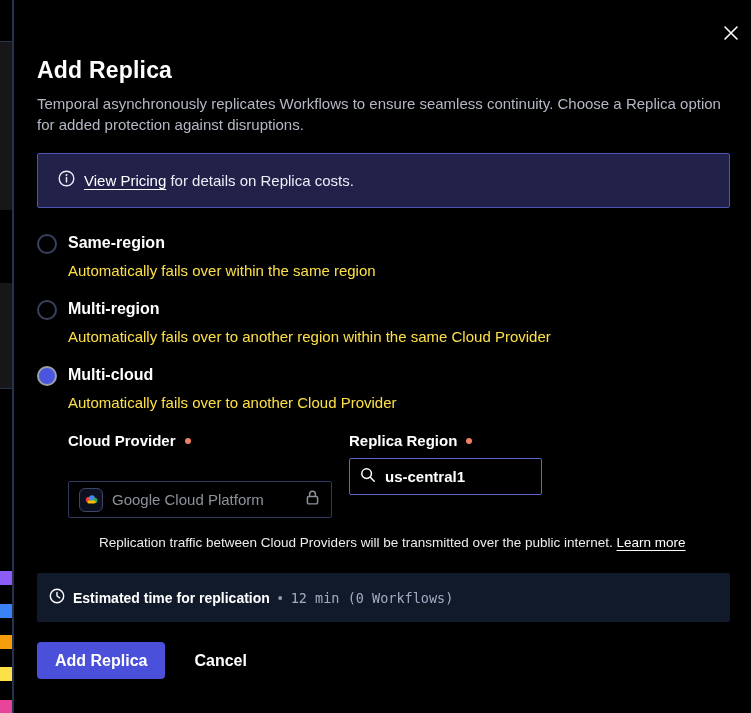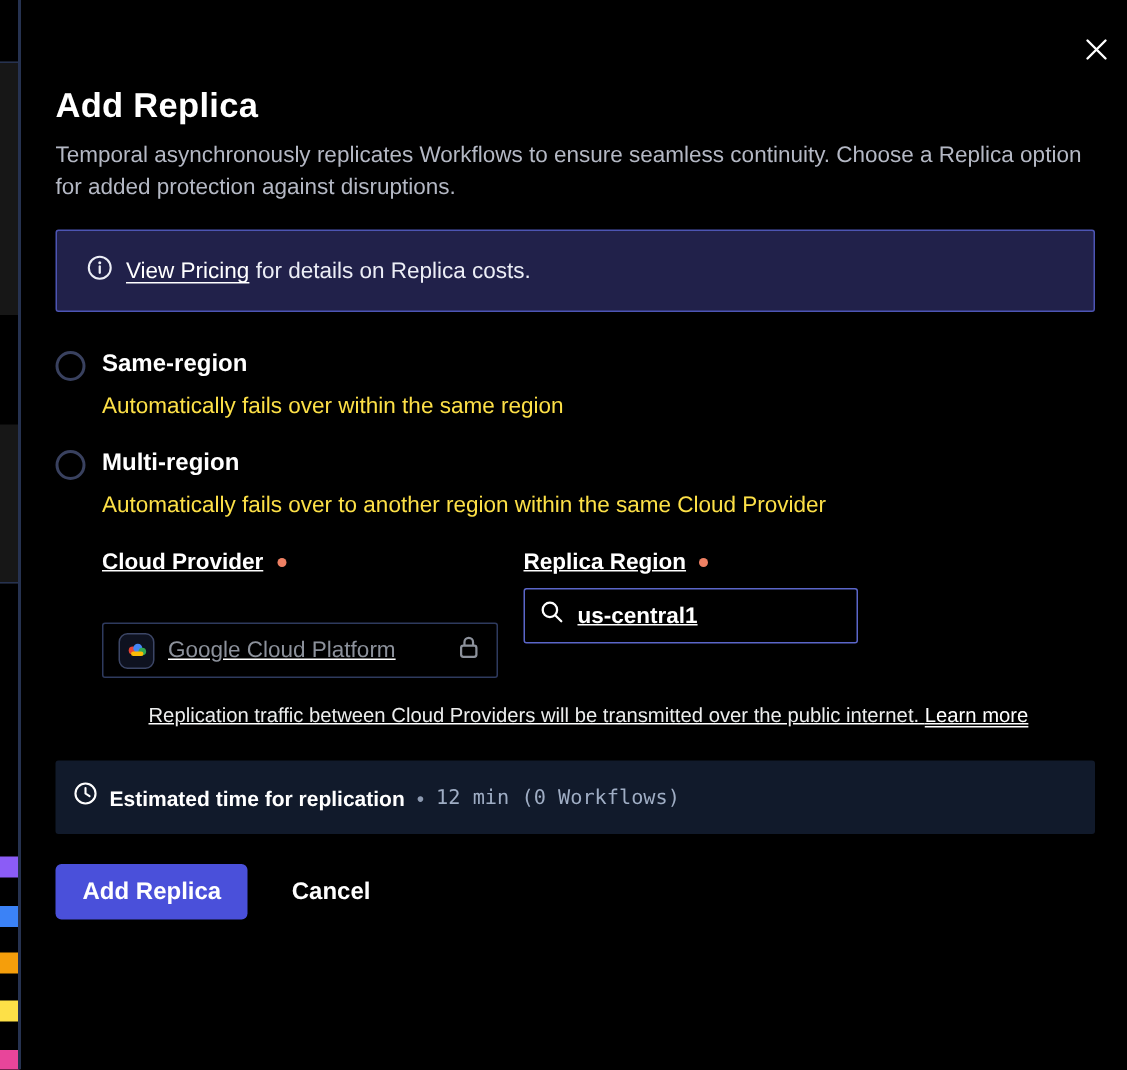--- a/index.html
+++ b/index.html
@@ -27,29 +27,29 @@
   .pricing-banner a { color: #fff; text-decoration: underline; text-underline-offset: 3px; cursor: pointer; }
 
   .options { margin-top: 26px; }
   .option { margin-bottom: 21px; }
   .option .row { display: flex; align-items: flex-start; gap: 11px; cursor: pointer; }
   .radio { width: 20px; height: 20px; border-radius: 50%; border: 2px solid #39415f; background: transparent; flex: 0 0 auto; }
   .radio.checked { border: 2px solid #9aa0ac; background: #4a55e0; }
   .option .label { font-size: 16px; font-weight: 700; color: #fff; }
   .option .opt-desc { margin: 8px 0 0 31px; font-size: 15px; color: #fde047; }
 
-  .form-area { margin-left: 31px; text-decoration: underline; }
+  .form-area { margin-left: 31px; }
   .form-row { display: flex; gap: 17px; margin-top: 2px; }
   .field-label { display: flex; align-items: center; gap: 9px; font-size: 15px; font-weight: 700; color: #fff; margin-bottom: 9px; }
   .req-dot { width: 6px; height: 6px; border-radius: 50%; background: #ee8063; display: inline-block; }
 
   .select-box { width: 264px; height: 37px; border: 1px solid #2e3a5e; border-radius: 2px; display: flex; align-items: center; padding: 0 10px; gap: 9px; cursor: not-allowed; background: #000; margin-top: 32px; }
   .gcp-badge { width: 24px; height: 24px; border-radius: 6px; border: 1px solid #3c4666; background: #0e1220; display: flex; align-items: center; justify-content: center; flex: 0 0 auto; }
   .select-box .value { font-size: 15px; color: #8c919b; flex: 1 1 auto; white-space: nowrap; }
-  .input-box { width: 223px; height: 37px; border: 1px solid #5b66c9; border-radius: 2px; display: flex; align-items: center; padding: 0 10px; gap: 9px; background: #000; cursor: text; }
+  .input-box { width: 193px; height: 37px; border: 1px solid #5b66c9; border-radius: 2px; display: flex; align-items: center; padding: 0 10px; gap: 9px; background: #000; cursor: text; }
   .input-box .value { font-size: 15px; font-weight: 600; color: #fff; }
 
   p.note { margin: 17px 0 0 31px; font-size: 13.5px; color: #eceded; }
   p.note a { color: #fff; text-decoration: underline; text-underline-offset: 3px; cursor: pointer; }
 
   .estimate-banner { margin-top: 23px; height: 49px; background: #111a2b; border-radius: 2px; display: flex; align-items: center; padding: 0 12px; gap: 8px; }
   .estimate-banner .est-label { font-size: 14px; font-weight: 700; color: #fff; }
   .estimate-banner .bullet { color: #8d9ab1; font-size: 14px; }
   .estimate-banner .est-value { font-family: "DejaVu Sans Mono", monospace; font-size: 13.5px; color: #9fadc4; }
 
@@ -103,20 +103,27 @@
       </div>
       <div class="opt-desc">Automatically fails over within the same region</div>
     </div>
     <div class="option">
       <div class="row">
         <span class="radio"></span>
         <span class="label">Multi-region</span>
       </div>
       <div class="opt-desc">Automatically fails over to another region within the same Cloud Provider</div>
     </div>
+    <div class="option">
+      <div class="row">
+        <span class="radio checked"></span>
+        <span class="label">Multi-cloud</span>
+      </div>
+      <div class="opt-desc">Automatically fails over to another Cloud Provider</div>
+    </div>
   </div>
 
   <div class="form-area">
     <div class="form-row">
       <div class="field-col">
         <div class="field-label">
           <span>Cloud Provider</span>
           <span class="req-dot"></span>
         </div>
         <div class="select-box">

